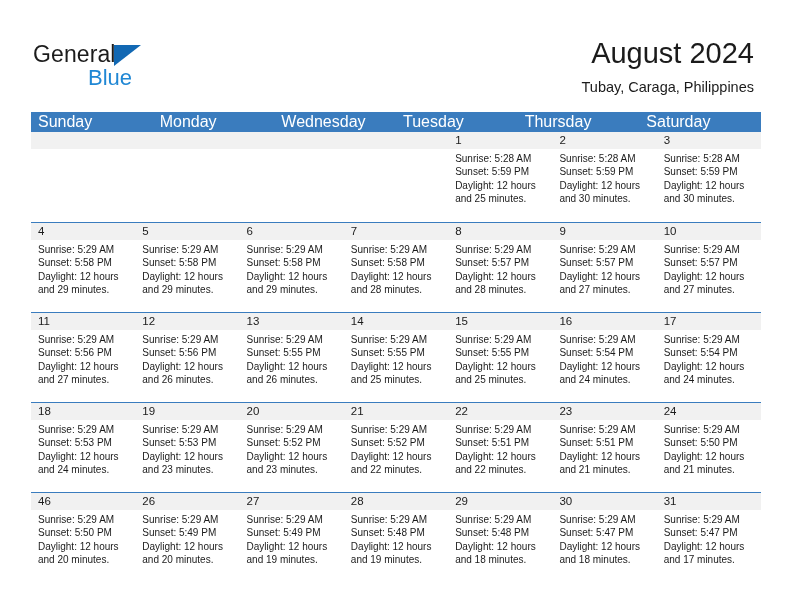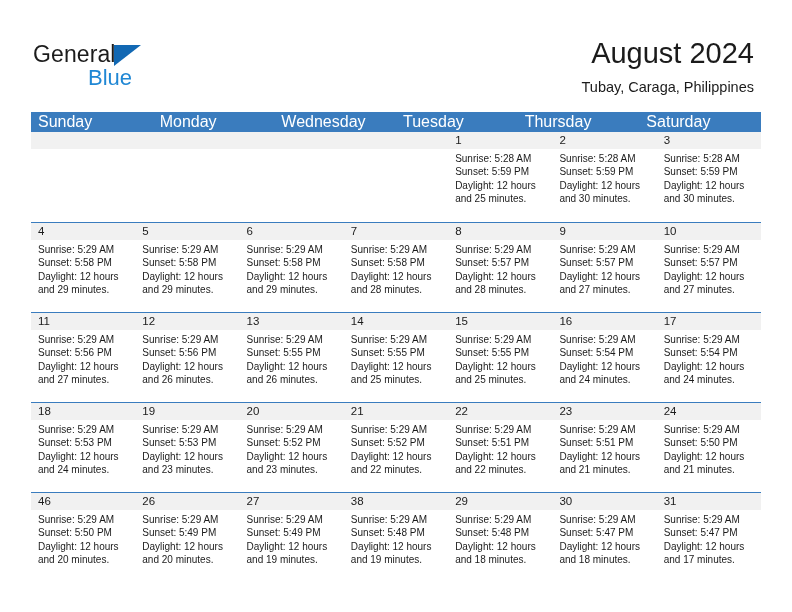--- a/index.html
+++ b/index.html
@@ -465,21 +465,21 @@
       <div class="cell">
         <div class="daynum-band">27</div>
         <div class="cell-body">
           <div>Sunrise: 5:29 AM</div>
           <div>Sunset: 5:49 PM</div>
           <div>Daylight: 12 hours</div>
           <div>and 19 minutes.</div>
         </div>
       </div>
       <div class="cell">
-        <div class="daynum-band">38</div>
+        <div class="daynum-band">28</div>
         <div class="cell-body">
           <div>Sunrise: 5:29 AM</div>
           <div>Sunset: 5:48 PM</div>
           <div>Daylight: 12 hours</div>
           <div>and 19 minutes.</div>
         </div>
       </div>
       <div class="cell">
         <div class="daynum-band">29</div>
         <div class="cell-body">

